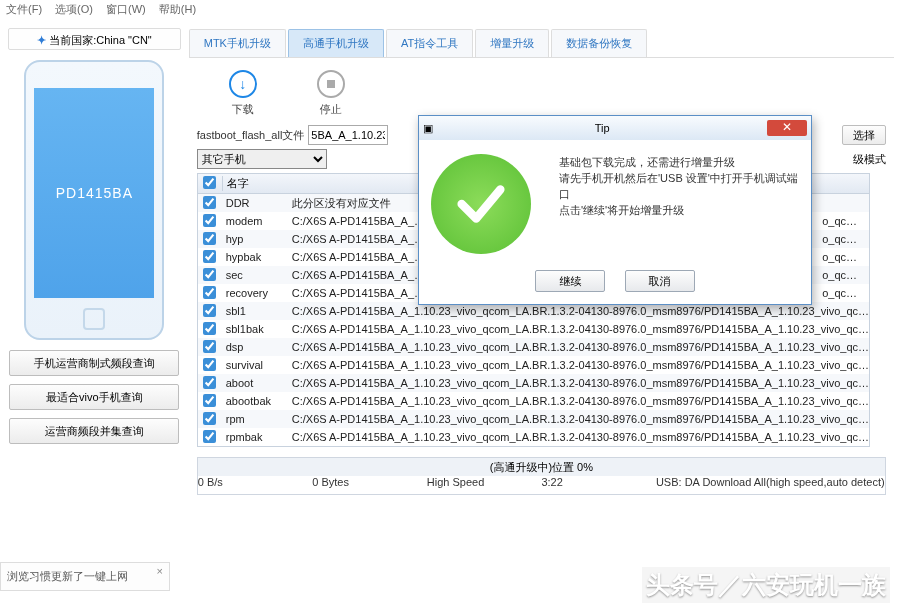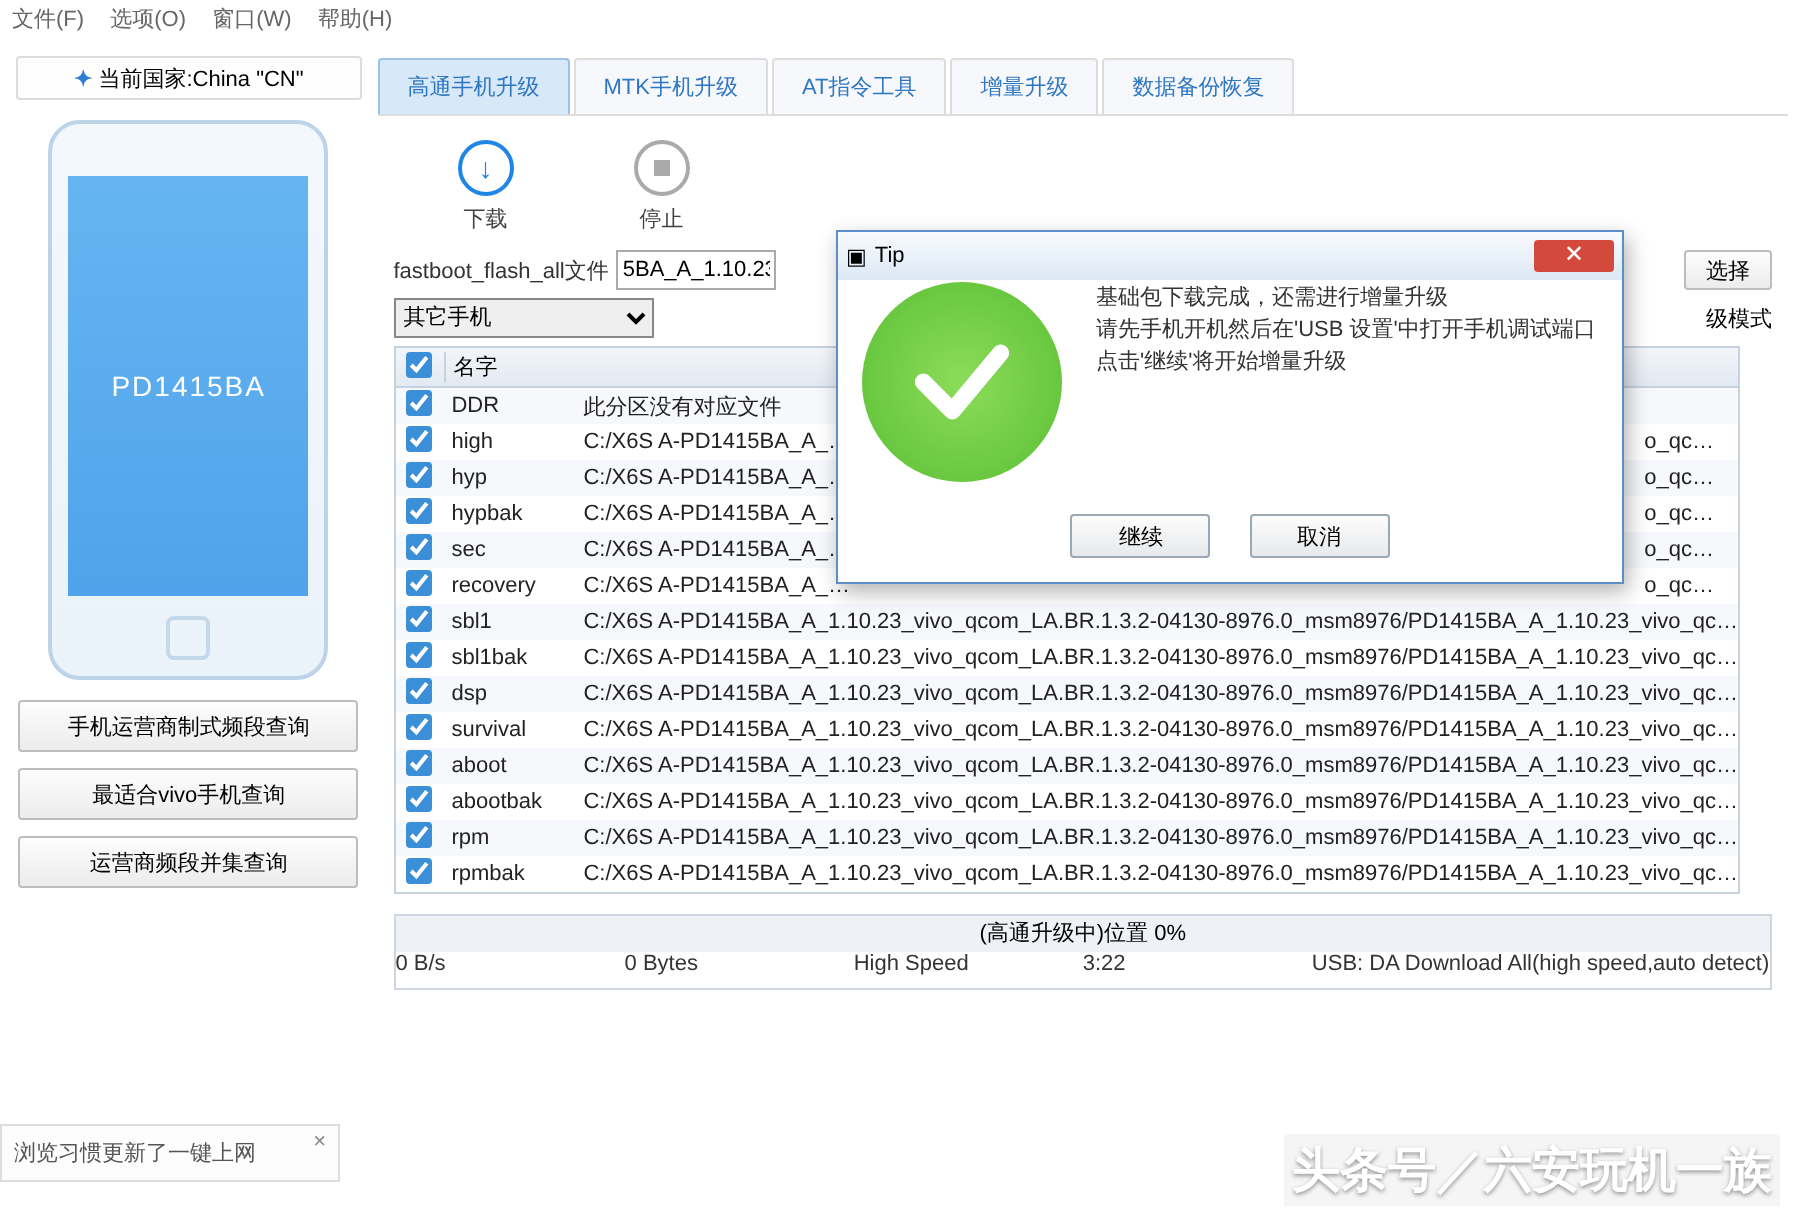--- a/index.html
+++ b/index.html
@@ -37,23 +37,23 @@
 .trow .ck { width:24px; text-align:center; }
 .trow .nm { width:66px; padding-left:4px; color:#222; white-space:nowrap; overflow:hidden; }
 .trow .pt { flex:1; padding-left:4px; color:#222; white-space:nowrap; overflow:hidden; text-overflow:ellipsis; }
 input.ckb{ accent-color:#3b8fd8; }
 .status { margin:10px 8px 0 8px; border:1px solid #cfd6e0; }
 .status-h { background:#eef2f7; text-align:center; height:18px; line-height:18px; }
 .status-r { display:flex; height:18px; }
 .status-r div{ flex:1; text-align:left; color:#333; }
 .dialog { position:absolute; left:418px; top:115px; width:394px; background:#fff; border:1px solid #5b8fc6; box-shadow: 2px 4px 10px rgba(0,0,0,.3); }
 .dialog .ti { height:24px; background:linear-gradient(#f8fbfe,#dce8f5); display:flex; align-items:center; padding:0 4px; }
-.dialog .ti span.txt{ flex:1; padding-left:4px; }
+.dialog .ti span.txt{ flex:1; padding-left:4px;text-align:center; }
 .dialog .ti .clo{ width:40px; height:16px; background:#d34a3c; color:#fff; text-align:center; border-radius:2px; font-size:12px; line-height:14px; cursor:pointer;}
-.dialog .bd { display:flex; padding: 1px 12px 10px 12px; gap:17px; }
+.dialog .bd { display:flex; padding: 14px 12px 10px 12px; gap:28px; }
 .dialog .bigcheck { width:100px; height:100px; border-radius:50%; background: radial-gradient(#8cdc5a,#5abf34); display:flex; align-items:center; justify-content:center; }
 .dialog .bigcheck svg{ width:58px; height:58px; }
 .dialog .msg { flex:1; color:#333; line-height:16px; }
 .dialog .ft { text-align:center; padding: 6px 0 12px 0; }
 .dbtn { width:70px; height:22px; margin:0 8px; border:1px solid #9da8b5; background:linear-gradient(#fdfdfd,#e7e9ec); border-radius:2px; cursor:pointer; }
 .footer { position:absolute; bottom:6px; right:10px; color:#fff; font-size:24px; font-weight:bold; text-shadow:0 1px 2px rgba(0,0,0,.4); background:rgba(0,0,0,.04); padding: 2px 4px;}
 .toast { position:absolute; left:0; bottom:18px; width:170px; background:#fdfdfd; border:1px solid #ddd; padding:6px 10px 6px 6px; font-size:11px; color:#555; }
 .toast .x { position:absolute; top:2px; right:6px; cursor:pointer; color:#888;}
 </style>
 </head>
@@ -75,22 +75,22 @@
       <div class="scr">PD1415BA</div>
       <div class="home"></div>
     </div>
     <button class="side-btn">手机运营商制式频段查询</button>
     <button class="side-btn">最适合vivo手机查询</button>
     <button class="side-btn">运营商频段并集查询</button>
   </div>
 
   <div class="right-col">
     <div class="tabs">
+      <div class="tab">MTK手机升级</div>
       <div class="tab active">高通手机升级</div>
-      <div class="tab">MTK手机升级</div>
       <div class="tab">AT指令工具</div>
       <div class="tab">增量升级</div>
       <div class="tab">数据备份恢复</div>
     </div>
 
     <div class="toolbar">
       <div class="tbbtn">
         <div class="ic">↓</div>
         <span>下载</span>
       </div>
@@ -118,21 +118,21 @@
         <div class="nm">名字</div>
       </div>
       <div class="tbody" id="tbody">
           <div class="trow">
             <div class="ck"><input class="ckb" type="checkbox" checked="" style=""></div>
             <div class="nm">DDR</div>
             <div class="pt" style="position:relative">此分区没有对应文件</div>
           </div>
           <div class="trow">
             <div class="ck"><input class="ckb" type="checkbox" checked="" style=""></div>
-            <div class="nm">high</div>
+            <div class="nm">modem</div>
             <div class="pt" style="position:relative">C:/X6S A-PD1415BA_A_…<span style="position:absolute;right:12px">o_qc…</span></div>
           </div>
           <div class="trow">
             <div class="ck"><input class="ckb" type="checkbox" checked="" style=""></div>
             <div class="nm">hyp</div>
             <div class="pt" style="position:relative">C:/X6S A-PD1415BA_A_…<span style="position:absolute;right:12px">o_qc…</span></div>
           </div>
           <div class="trow">
             <div class="ck"><input class="ckb" type="checkbox" checked="" style=""></div>
             <div class="nm">hypbak</div>

